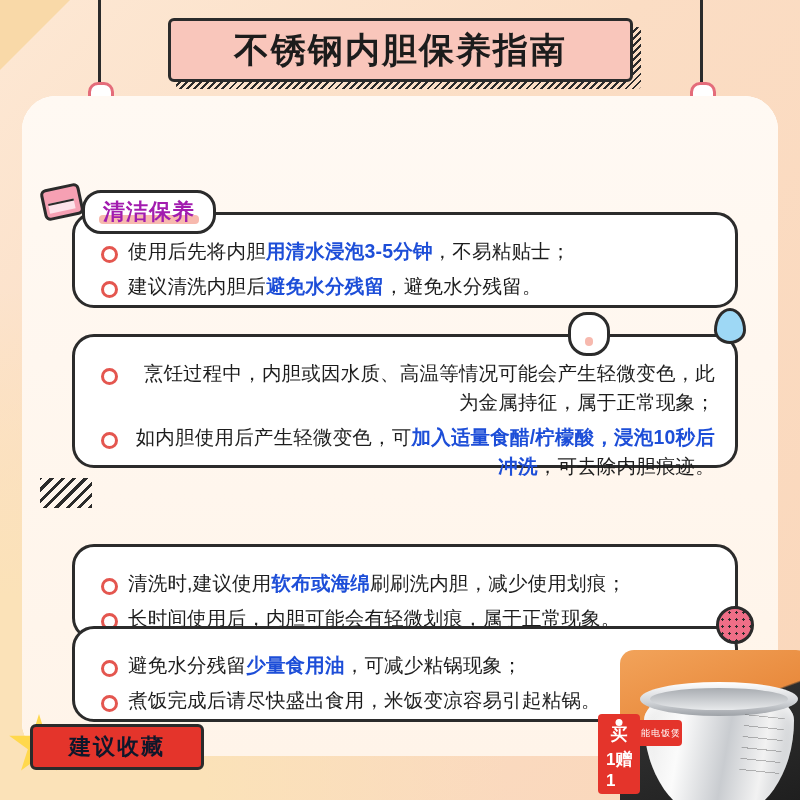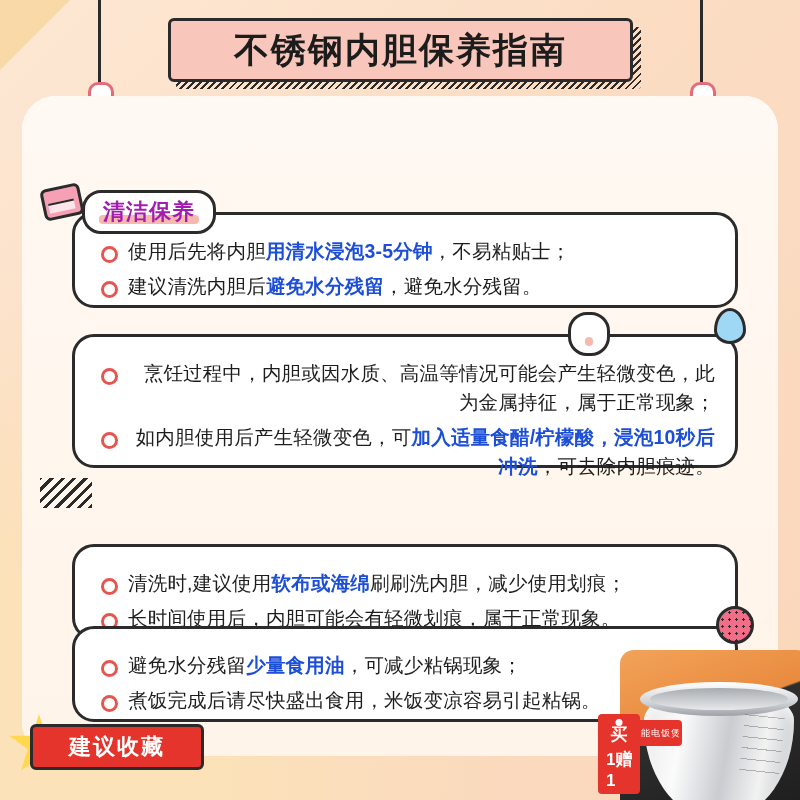--- a/index.html
+++ b/index.html
@@ -235,21 +235,21 @@
     width: 168px;
     height: 40px;
     background: #e4342b;
     border: 3px solid #2b2b2b;
     border-radius: 6px;
     display: flex;
     align-items: center;
     justify-content: center;
   }
   .star-ribbon span {
-    color: #ffffff;
+    color: #0f172a;
     font-size: 22px;
     font-weight: bold;
     letter-spacing: 2px;
   }
 
   
   .product {
     position: absolute;
     right: 0;
     bottom: 0;

